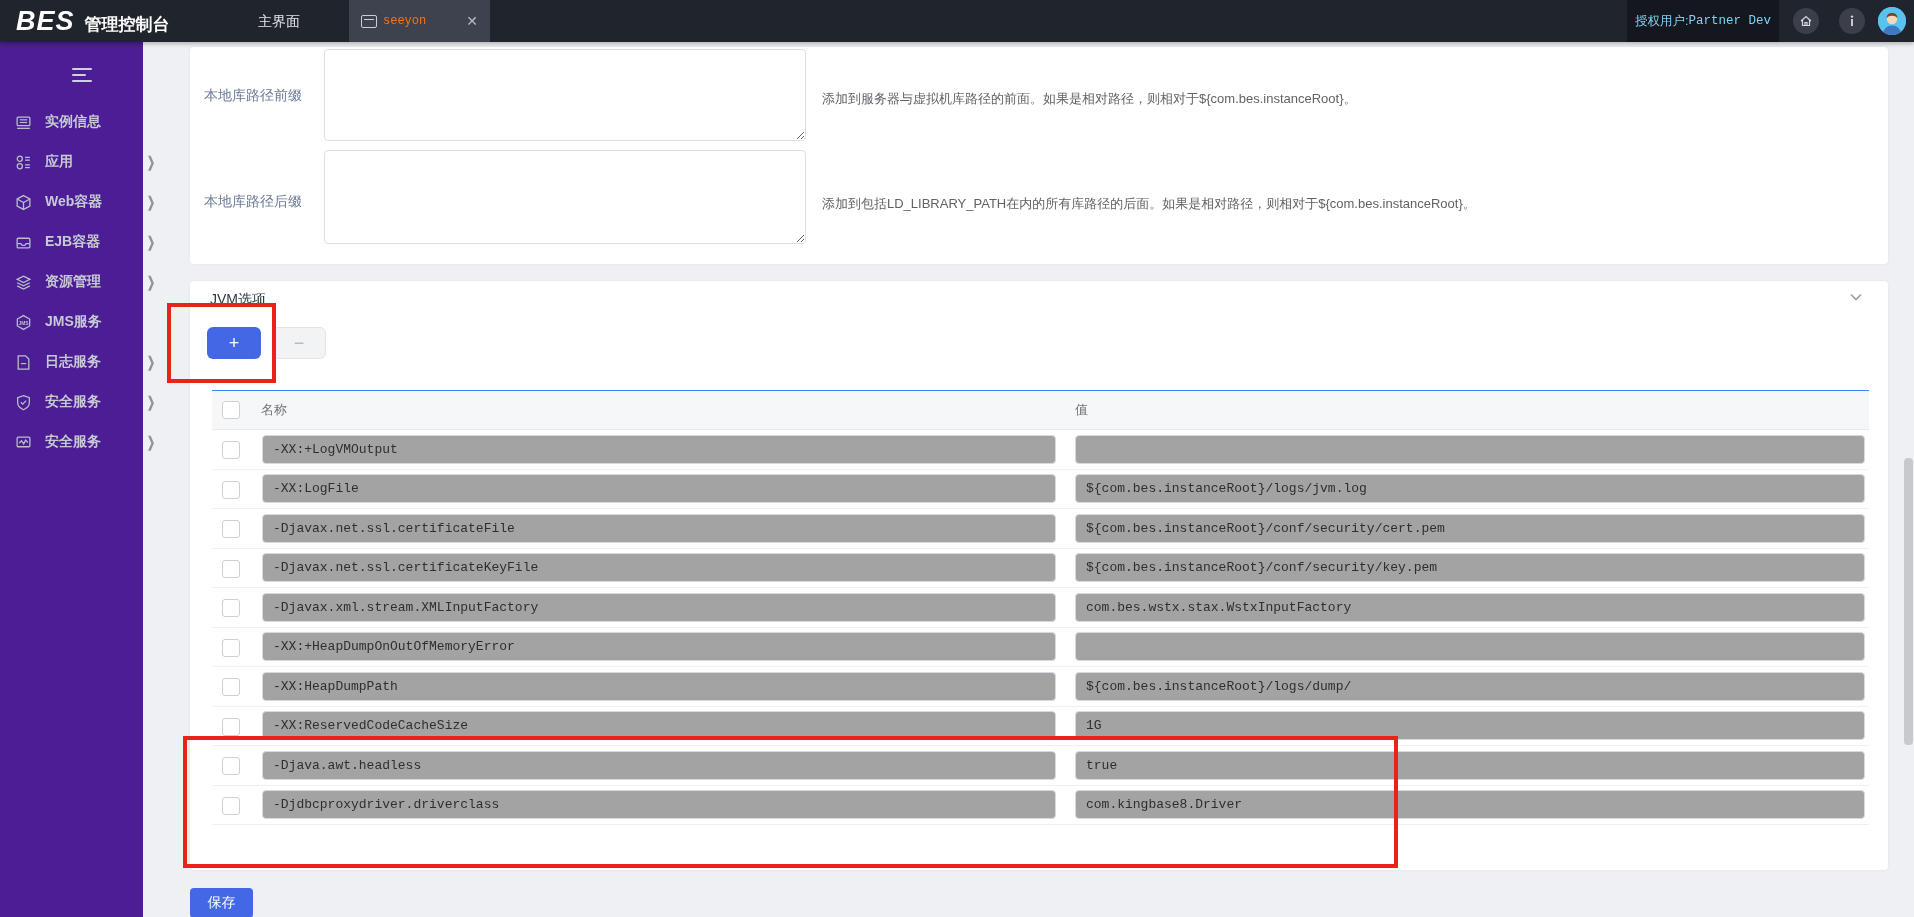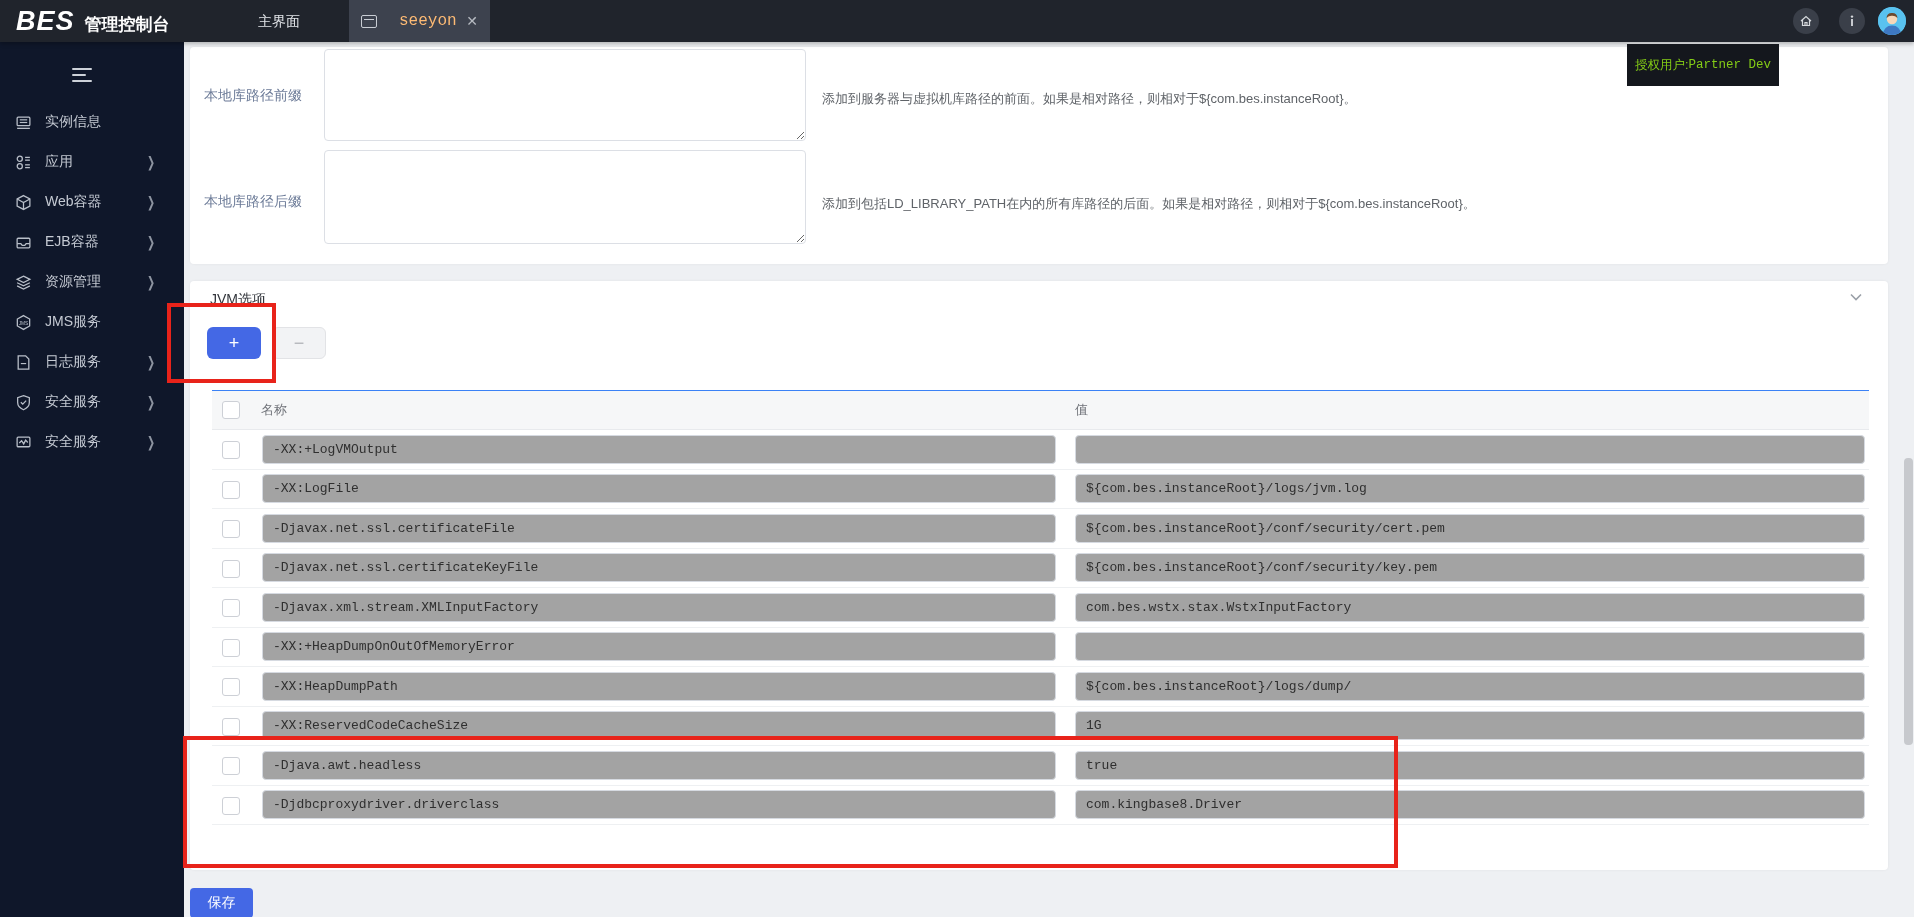--- a/index.html
+++ b/index.html
@@ -12,32 +12,32 @@
   
   .topbar{position:absolute;left:0;top:0;width:1914px;height:42px;background:#20242c;z-index:30;
     box-shadow:0 2px 4px rgba(0,0,0,.25);display:flex;align-items:center;}
   .logo{display:flex;align-items:baseline;margin-left:16px;cursor:default;}
   .logo-bes{color:#fff;font-size:27px;font-weight:900;font-style:italic;letter-spacing:1px;line-height:42px;}
   .logo-cn{color:#fff;font-size:17px;font-weight:bold;margin-left:10px;}
   .menu-main{position:absolute;left:258px;top:0;height:42px;line-height:42px;color:#e3e6ea;font-size:14px;cursor:pointer;}
   .tab{position:absolute;left:349px;top:0;width:141px;height:42px;background:#3d424e;display:flex;align-items:center;cursor:pointer;}
   .tab-icon{width:14px;height:11px;border:1px solid #c9cdd4;border-radius:2px;margin-left:12px;position:relative;}
   .tab-icon:before{content:"";position:absolute;left:2px;right:2px;top:3px;height:1px;background:#c9cdd4;}
-  .tab-label{color:#fdba74;font-size:16px;font-family:"Liberation Mono",monospace;margin-left:22px;}
+  .tab-label{color:#f97316;font-size:12px;font-family:"Liberation Mono",monospace;margin-left:6px;}
   .tab-close{margin-left:auto;margin-right:12px;color:#b7bbc2;font-size:14px;line-height:14px;cursor:pointer;}
   .userblock{position:absolute;left:1627px;top:0;width:152px;height:42px;background:#14171d;
-    display:flex;align-items:center;justify-content:center;color:#84cc16;font-size:12.5px;margin-top:44px;}
+    display:flex;align-items:center;justify-content:center;color:#7dd3fc;font-size:12.5px;}
   .userblock .mono{font-family:"Liberation Mono",monospace;}
   .circle-btn{position:absolute;top:8px;width:26px;height:26px;border-radius:50%;background:#3a3f49;
     display:flex;align-items:center;justify-content:center;cursor:pointer;}
   .cb-home{left:1793px;}
   .cb-info{left:1839px;}
   .avatar{position:absolute;left:1878px;top:7px;width:28px;height:28px;border-radius:50%;background:#59c2ef;overflow:hidden;cursor:pointer;}
   
-  .sidebar{position:absolute;left:0;top:42px;width:184px;height:875px;background:#0f172a;z-index:20;}
+  .sidebar{position:absolute;left:0;top:42px;width:143px;height:875px;background:#4c1d95;z-index:20;font-weight:bold;}
   .hamburger{margin:26px 0 20px 72px;width:20px;cursor:pointer;}
   .hamburger span{display:block;height:2px;background:#cdd2d9;margin-bottom:4px;border-radius:1px;}
   .hamburger span:nth-child(2){width:14px;}
   .side-item{position:relative;height:40px;display:flex;align-items:center;color:#c5cad3;font-size:14px;cursor:pointer;}
   .side-icon{position:absolute;left:15px;width:17px;height:17px;display:flex;align-items:center;justify-content:center;}
   .side-label{position:absolute;left:45px;white-space:nowrap;}
   .side-chevron{position:absolute;left:146px;color:#8e95a1;font-size:12px;transform:scale(.8,1.2);}
   
   .content{position:absolute;left:170px;top:42px;width:1744px;height:875px;background:#eef0f3;padding-left:12px;}
   .card{position:absolute;left:20px;width:1698px;background:#fff;border-radius:4px;box-shadow:0 0 3px rgba(0,0,0,.06);}

